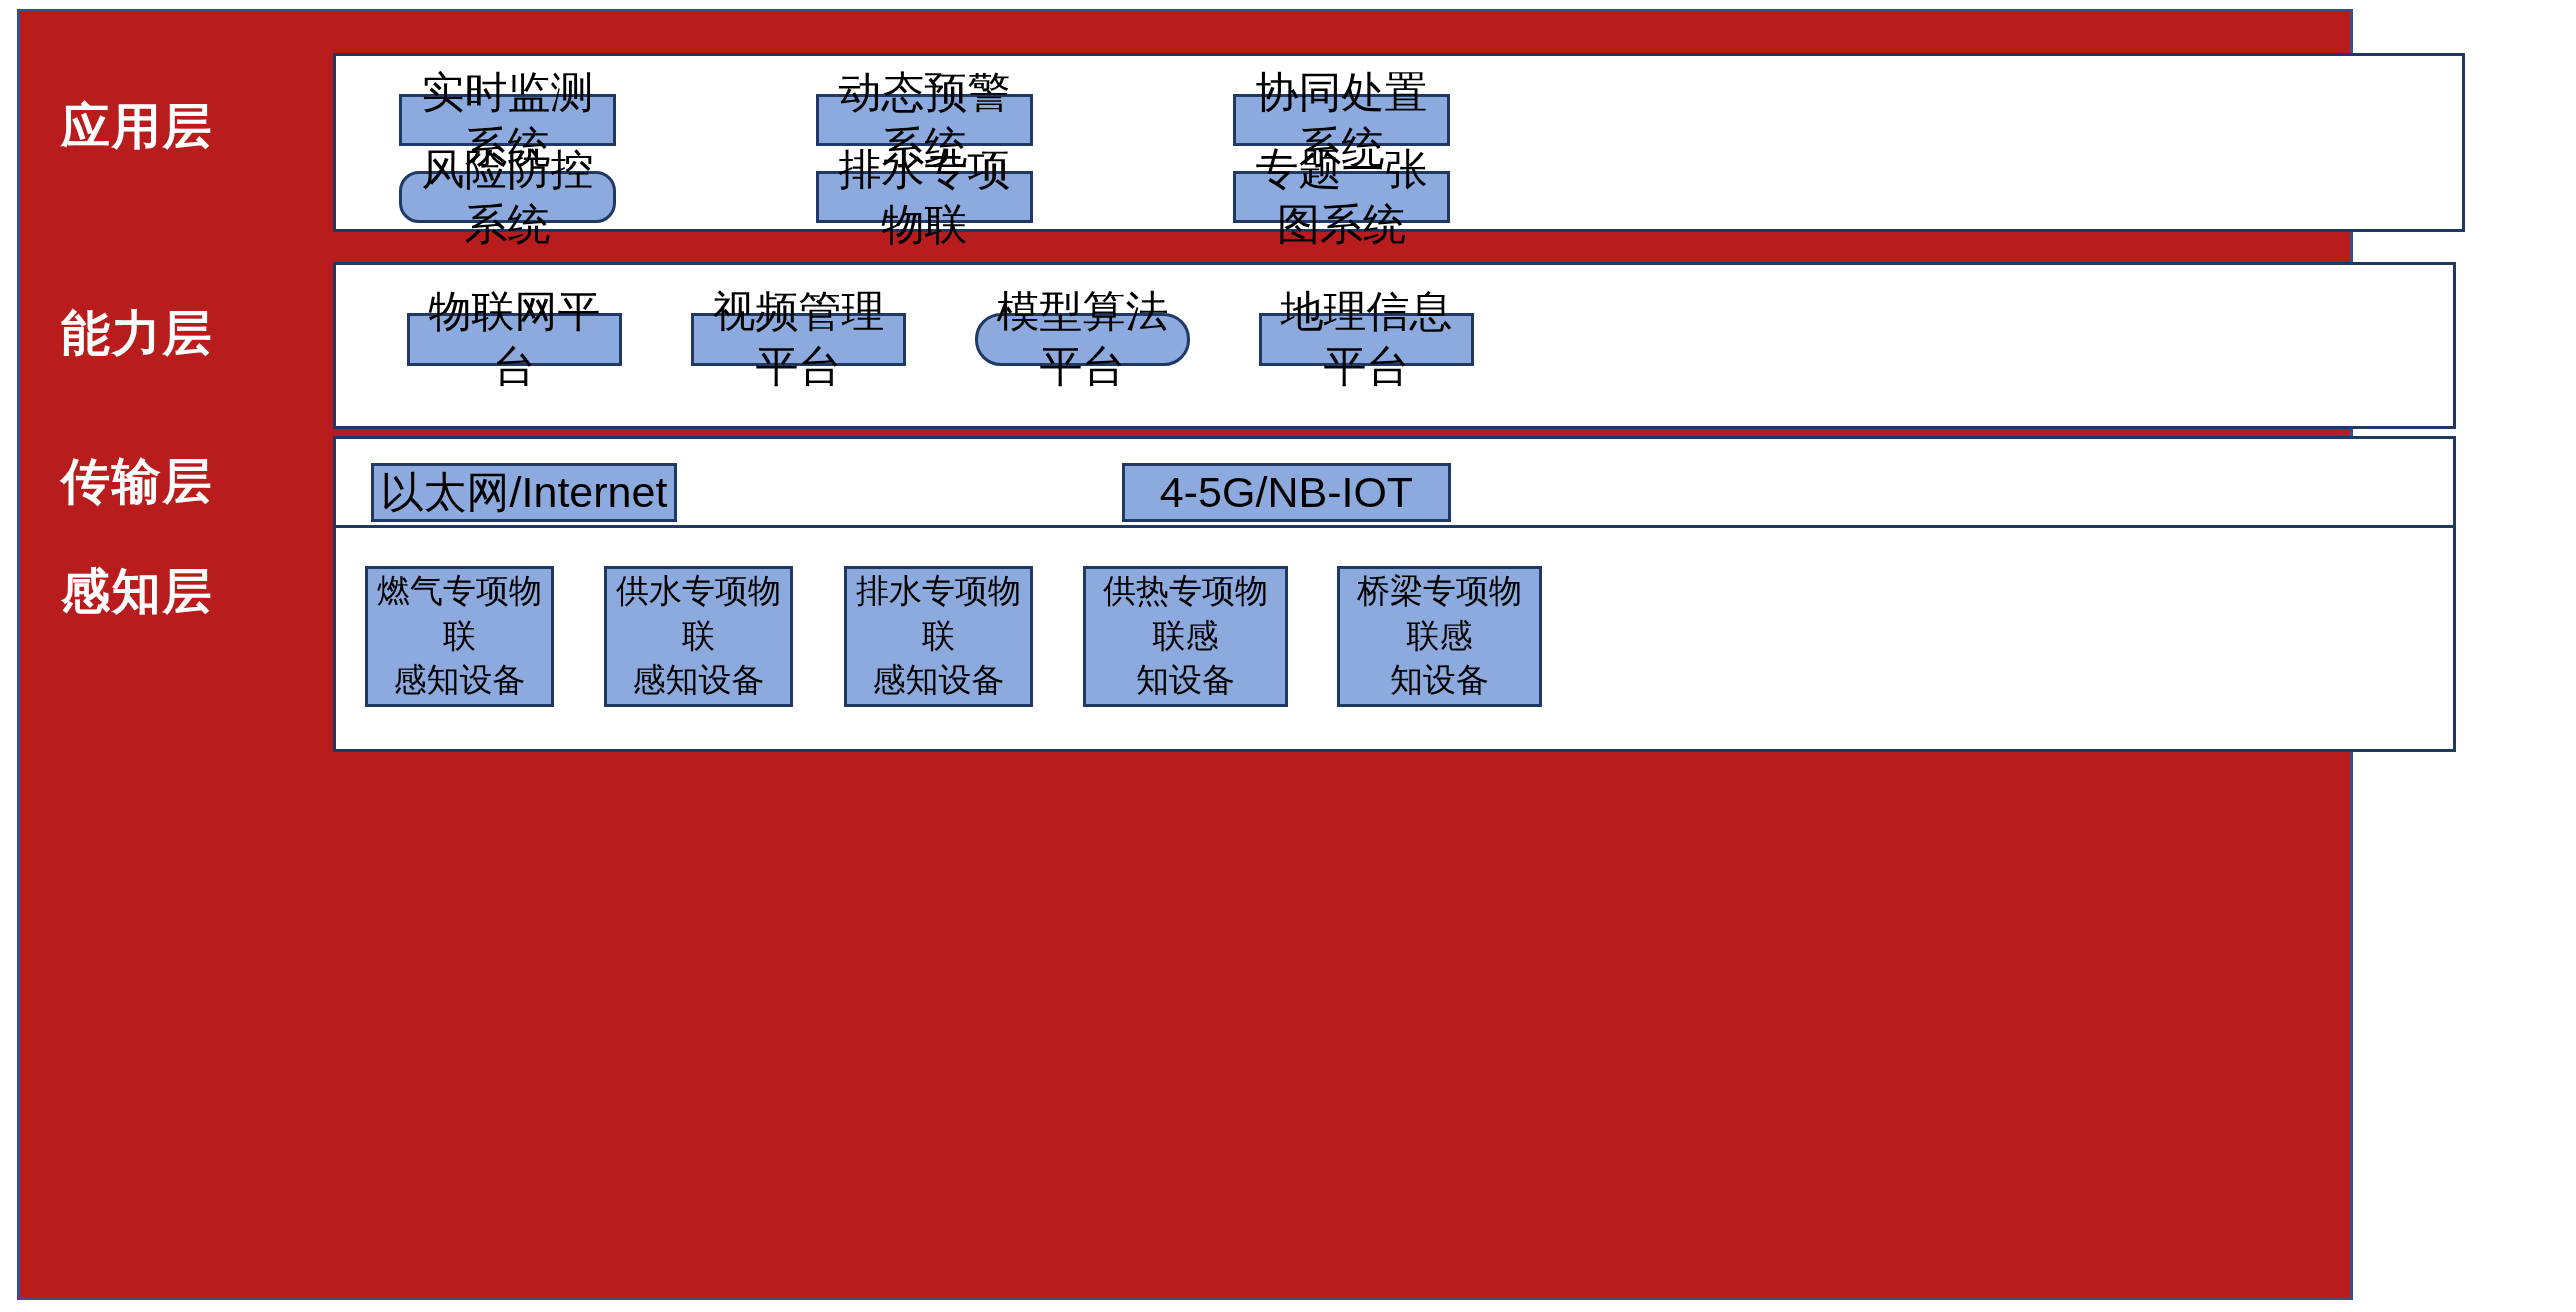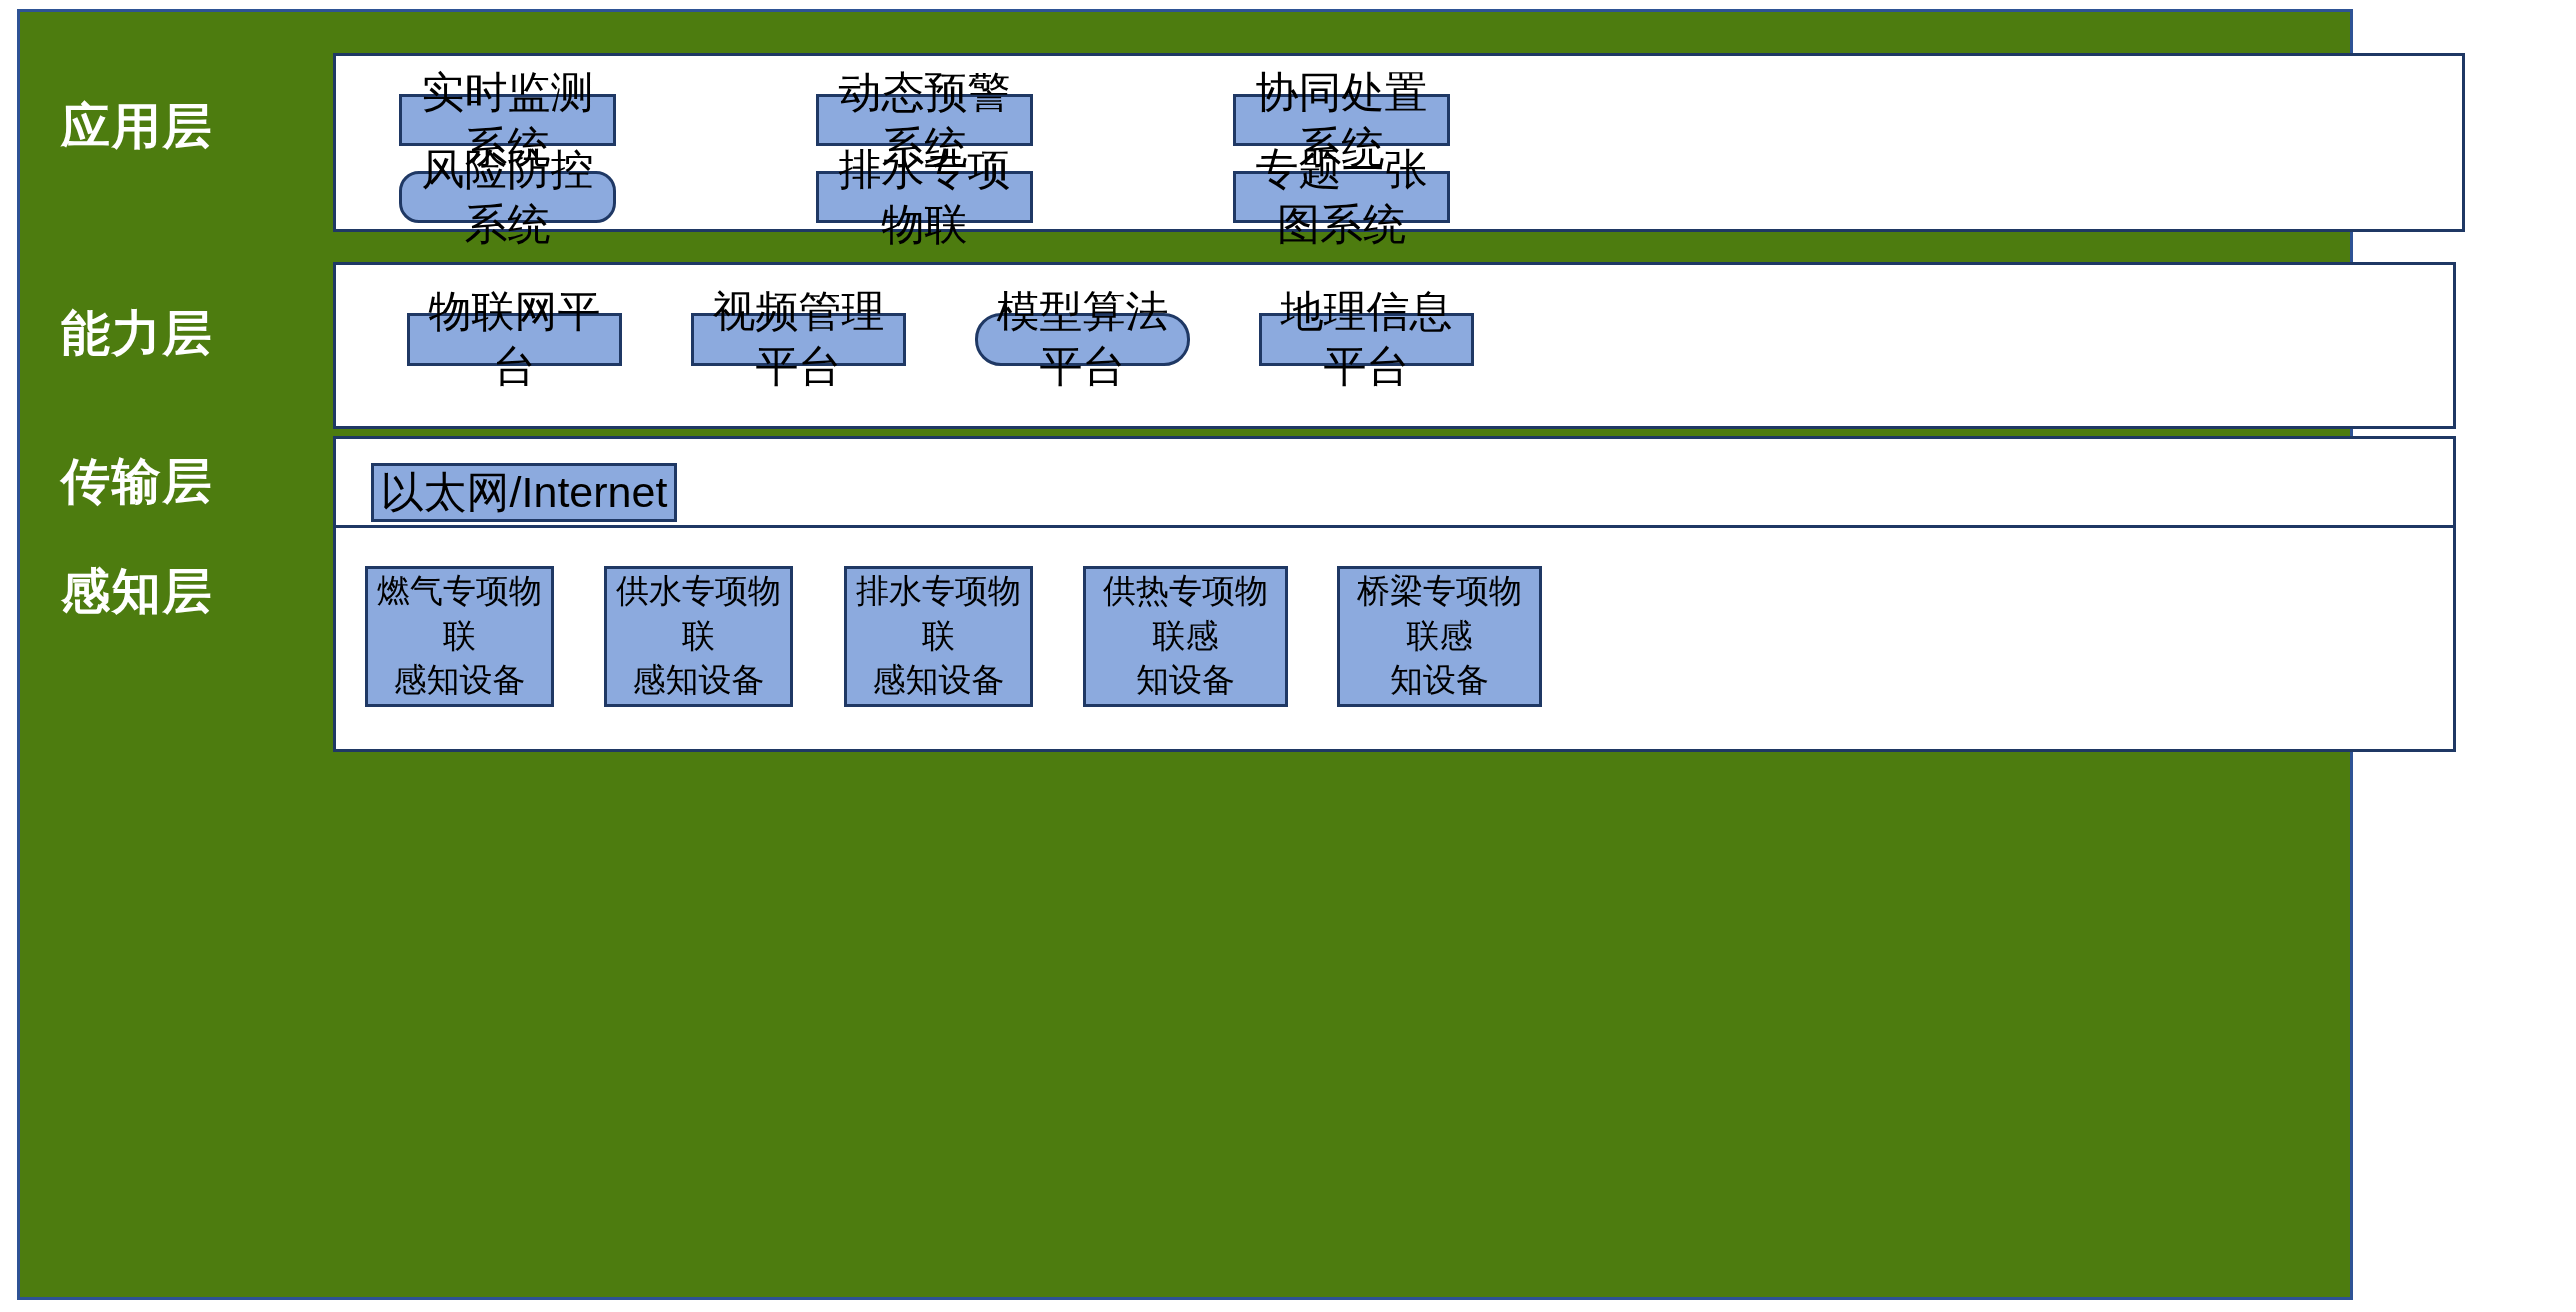--- a/index.html
+++ b/index.html
@@ -19,21 +19,21 @@
     overflow: hidden;
   }
 
   
   #panel {
     position: absolute;
     left: 17px;
     top: 8.6px;
     width: 2336px;
     height: 1291px;
-    background: #4d7c0f;
+    background: #b91c1c;
     border: 3.4px solid #2E5395;
     box-sizing: border-box;
   }
 
   
   .layer {
     position: absolute;
   }
 
   .layer-label {
@@ -108,20 +108,21 @@
         <div class="node" style="left:923px; top:48px; width:215px; height:53px;">地理信息平台</div>
       </div>
     </div>
 
     <div class="layer">
       <div class="layer-label" style="left:41px; top:445px;">传输层</div>
 
       <div class="layer-box" style="left:313px; top:424px; width:2123px; height:110px;">
 
         <div class="node" style="left:35px; top:24px; width:306px; height:59px;">以太网/Internet</div>
+        <div class="node" style="left:786px; top:24px; width:329px; height:59px;">4-5G/NB-IOT</div>
       </div>
     </div>
 
     <div class="layer">
       <div class="layer-label" style="left:41px; top:555px;">感知层</div>
 
       <div class="layer-box" style="left:313px; top:513px; width:2123px; height:227px;">
 
         <div class="node two-line" style="left:29px; top:38px; width:189px; height:141px;">燃气专项物联
 感知设备</div>

